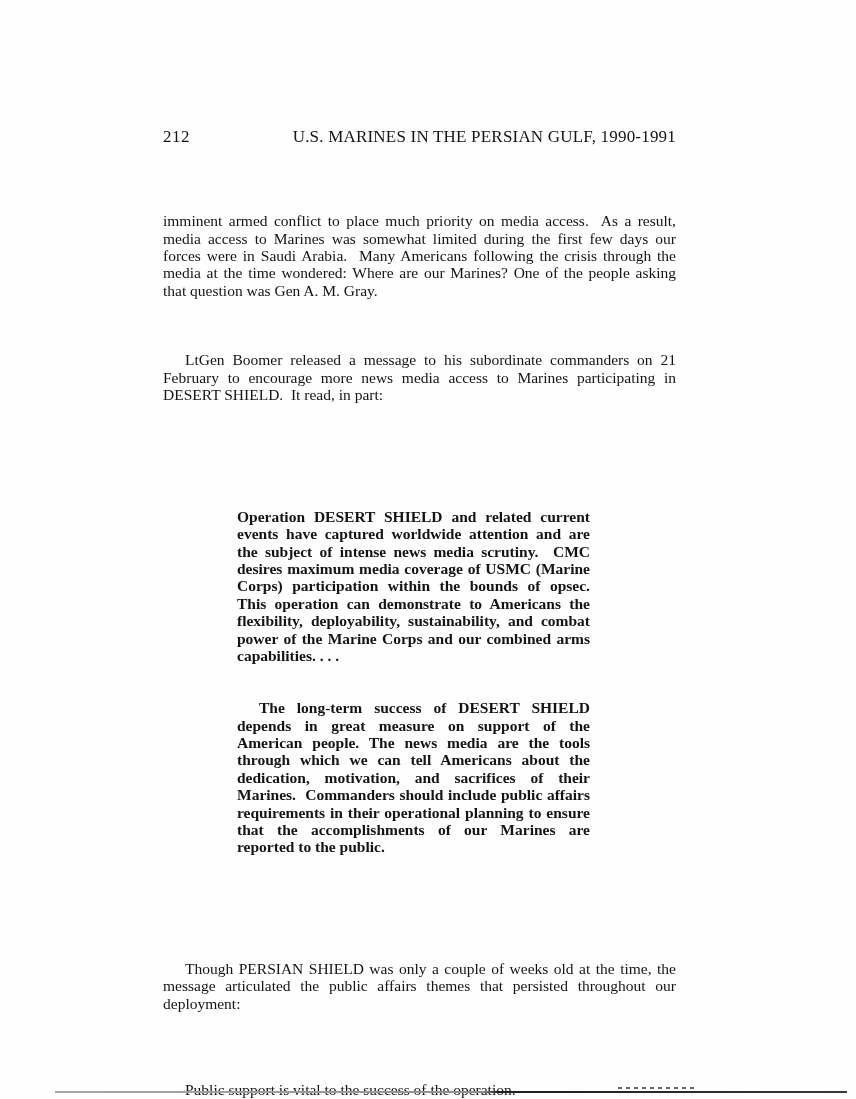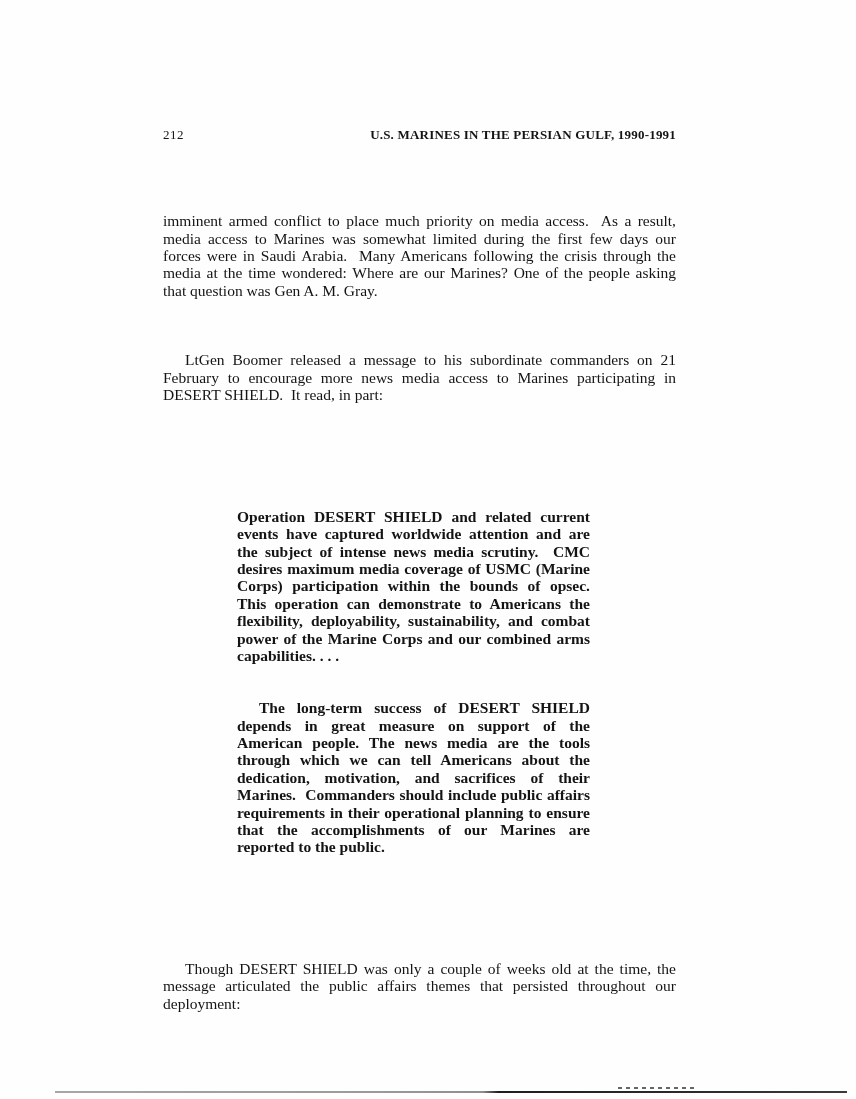--- a/index.html
+++ b/index.html
@@ -17,28 +17,28 @@
     color: #141414;
   }
   .page-header {
     position: absolute;
     top: 127px;
     left: 163px;
     width: 513px;
     display: flex;
     justify-content: space-between;
     align-items: baseline;
-    font-size: 13px;
+    font-size: 17px;
   }
   .page-number {
     font-weight: normal;
     letter-spacing: 0.5px;
   }
   .running-title {
-    font-weight: bold;
+    font-weight: normal;
     letter-spacing: 0.2px;
   }
   .page-body {
     position: absolute;
     top: 160px;
     left: 163px;
     width: 513px;
     font-size: 15.5px;
     line-height: 17.4px;
     text-align: justify;
@@ -99,22 +99,23 @@
 
     <p class="body-para">imminent armed conflict to place much priority on media access.  As a result, media access to Marines was somewhat limited during the first few days our forces were in Saudi Arabia.  Many Americans following the crisis through the media at the time wondered: Where are our Marines? One of the people asking that question was Gen A. M. Gray.</p>
 
     <p class="body-para indent">LtGen Boomer released a message to his subordinate commanders on 21 February to encourage more news media access to Marines participating in DESERT SHIELD.  It read, in part:</p>
 
     <blockquote class="quote-block">
       <p class="quote-para">Operation DESERT SHIELD and related current events have captured worldwide attention and are the subject of intense news media scrutiny.  CMC desires maximum media coverage of USMC (Marine Corps) participation within the bounds of opsec.  This operation can demonstrate to Americans the flexibility, deployability, sustainability, and combat power of the Marine Corps and our combined arms capabilities. . . .</p>
       <p class="quote-para indent">The long-term success of DESERT SHIELD depends in great measure on support of the American people. The news media are the tools through which we can tell Americans about the dedication, motivation, and sacrifices of their Marines.  Commanders should include public affairs requirements in their operational planning to ensure that the accomplishments of our Marines are reported to the public.</p>
     </blockquote>
 
-    <p class="body-para indent spaced">Though DESERT SHIELD was only a couple of weeks old at the time, the message articulated the public affairs themes that persisted throughout our deployment:</p>
+    <p class="body-para indent spaced">Though PERSIAN SHIELD was only a couple of weeks old at the time, the message articulated the public affairs themes that persisted throughout our deployment:</p>
 
+    <p class="theme-line">Public support is vital to the success of the operation.</p>
 
     
 
     
 
     
 
     
 
   </main>

